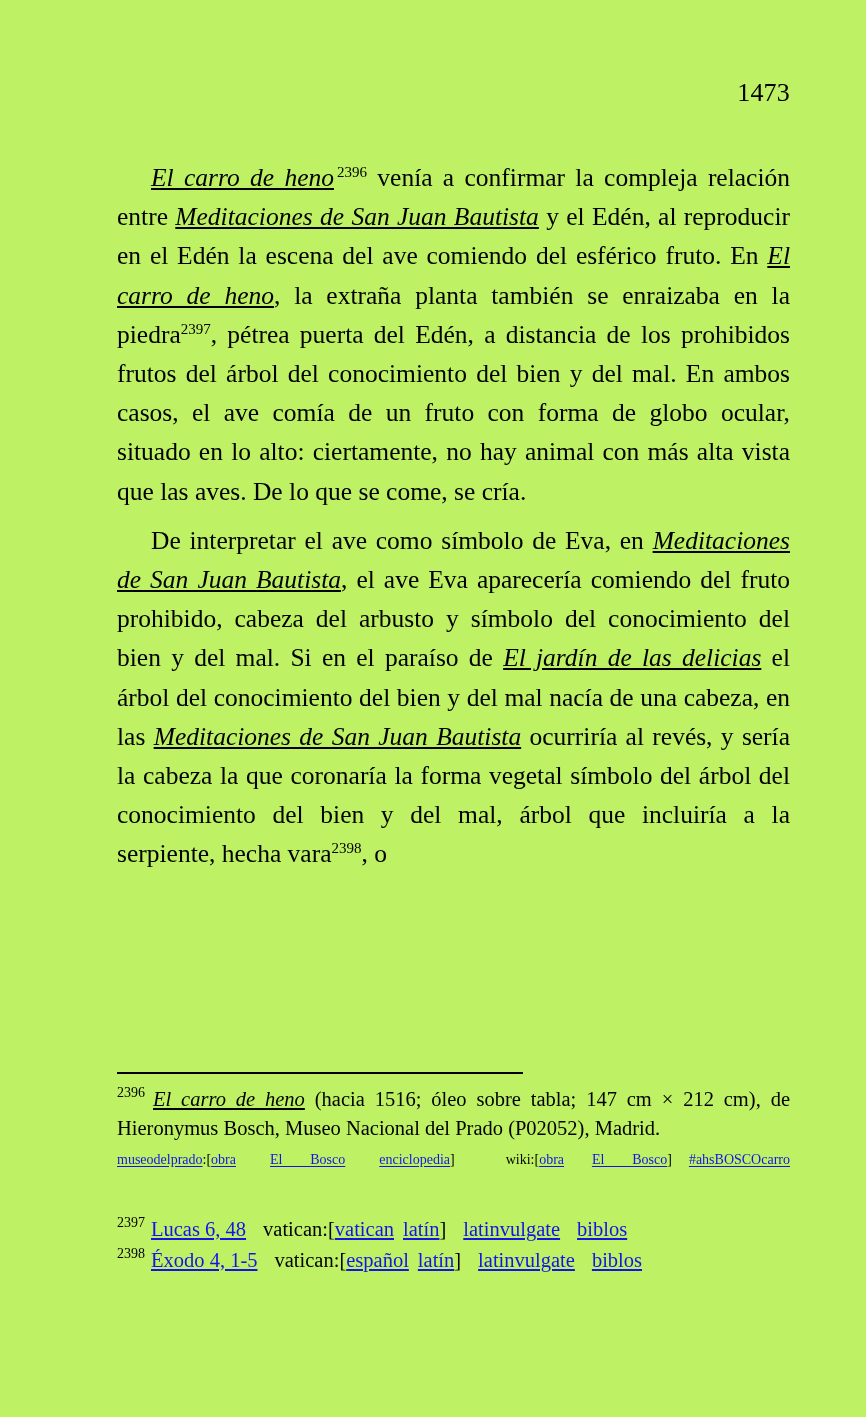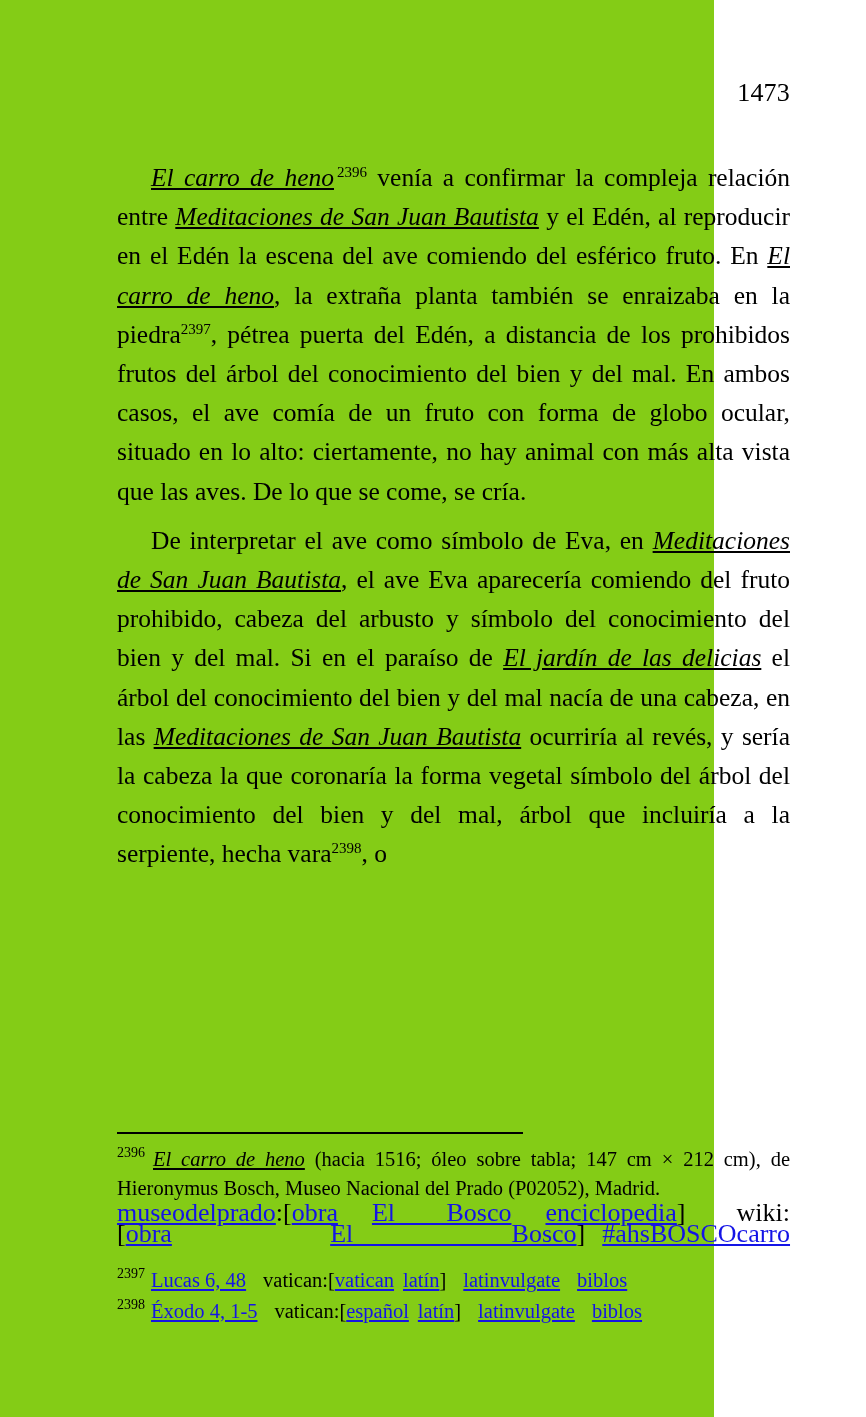--- a/index.html
+++ b/index.html
@@ -13,23 +13,23 @@
     position: relative;
     font-family: "Liberation Serif", "DejaVu Serif", serif;
     color: #000000;
     overflow: hidden;
   }
 
   .page {
     position: absolute;
     left: 0;
     top: 0;
-    width: 714px;
+    width: 866px;
     height: 1417px;
-    background: #84cc16;
+    background: #bef264;
   }
 
   
   .folio {
     position: absolute;
     left: 117px;
     top: 78px;
     width: 673px;
     text-align: right;
     font-size: 26px;
@@ -69,21 +69,21 @@
     vertical-align: 9px;
   }
   sup.fnref.spaced {
     margin-left: 3px;
   }
 
   
   .footnotes {
     position: absolute;
     left: 117px;
-    top: 1132px;
+    top: 1072px;
     width: 673px;
   }
   .fn-rule {
     width: 406px;
     height: 0;
     border-top: 2.4px solid #000000;
     margin: 0 0 11px 0;
   }
 
   .fn-block {
@@ -97,22 +97,22 @@
   }
 
   .fn-num {
     font-size: 14px;
     vertical-align: 9px;
     line-height: 0;
     margin-right: 4px;
   }
 
   .fn-links {
-    font-size: 26px;
-    line-height: 21px;
+    font-size: 14px;
+    line-height: 36px;
     text-align: justify;
     text-justify: inter-word;
   }
 
   .fn-compact {
     font-size: 20.5px;
     line-height: 30.5px;
     white-space: nowrap;
   }
   .fn-compact .fn-num {

